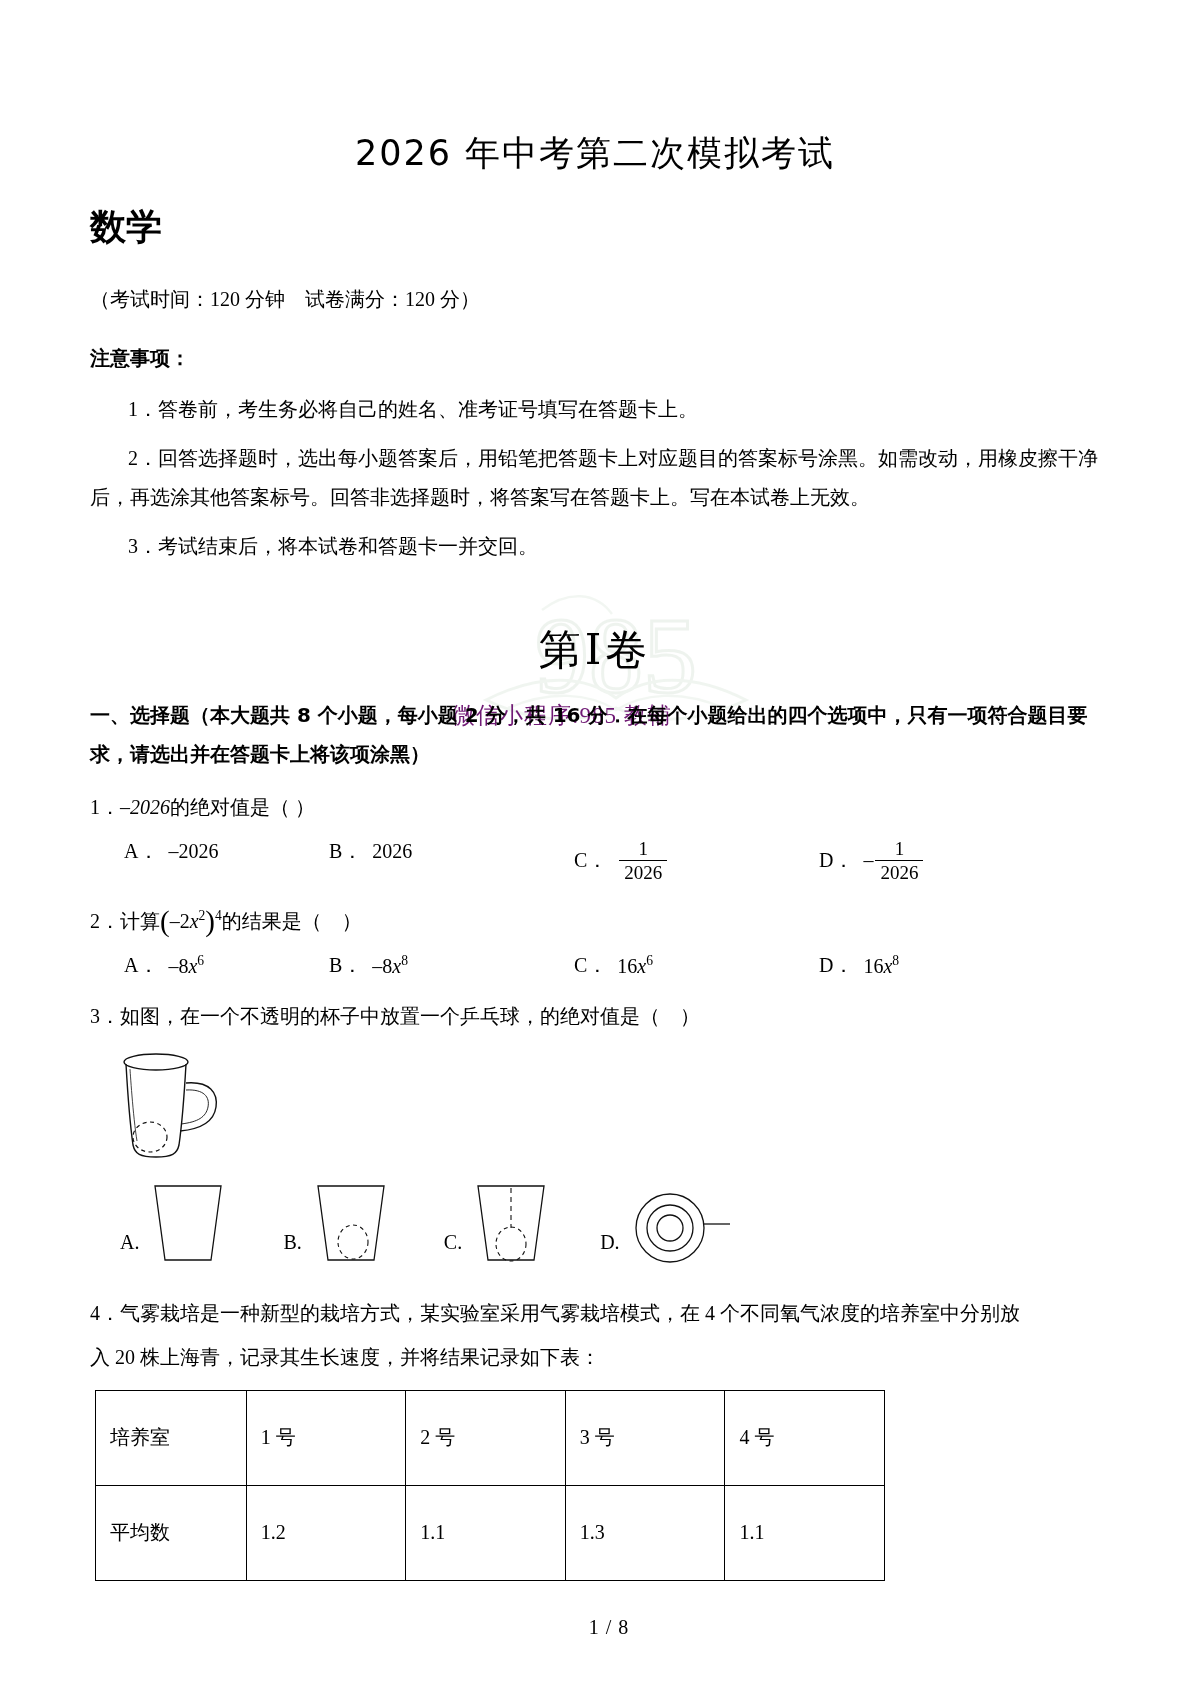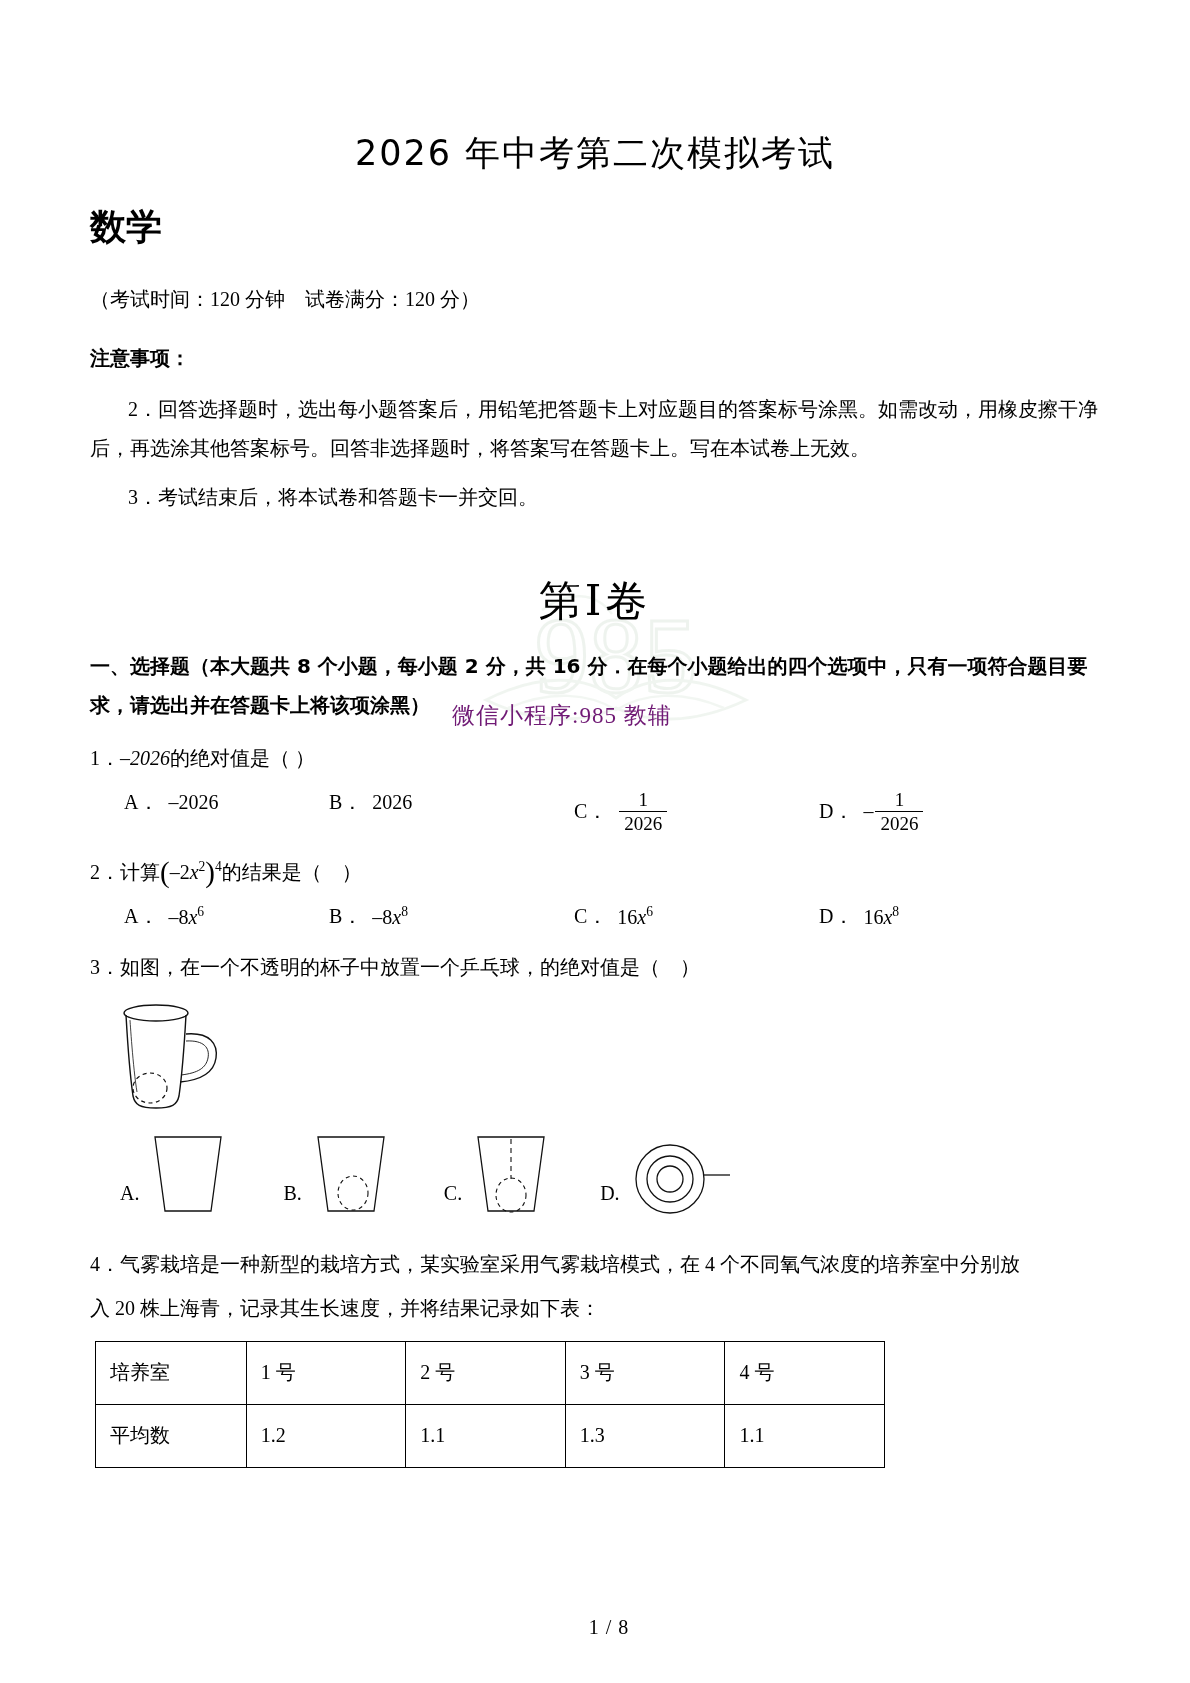--- a/index.html
+++ b/index.html
@@ -167,21 +167,21 @@
 
   
   table.data-table {
     border-collapse: collapse;
     margin: 14px 0 0 5px;
     width: 790px;
   }
   table.data-table td {
     border: 1.4px solid #000;
     height: 62px;
-    padding: 0 14px;
+    padding: 16px 14px;
     font-size: 20px;
     vertical-align: middle;
   }
   table.data-table td.c0 { width: 150px; }
   table.data-table td.cn { width: 160px; }
 
   .page-number {
     position: absolute;
     left: 0;
     right: 0;
@@ -208,20 +208,21 @@
   </div>
   <div class="wm-text">微信小程序:985 教辅</div>
 
   <div class="content">
 
     <h1 class="exam-title">2026 年中考第二次模拟考试</h1>
     <h2 class="subject">数学</h2>
     <div class="exam-meta">（考试时间：120 分钟　试卷满分：120 分）</div>
 
     <div class="notice-title">注意事项：</div>
+    <p class="notice-item">1．答卷前，考生务必将自己的姓名、准考证号填写在答题卡上。</p>
     <p class="notice-item">2．回答选择题时，选出每小题答案后，用铅笔把答题卡上对应题目的答案标号涂黑。如需改动，用橡皮擦干净后，再选涂其他答案标号。回答非选择题时，将答案写在答题卡上。写在本试卷上无效。</p>
     <p class="notice-item">3．考试结束后，将本试卷和答题卡一并交回。</p>
 
     <div class="volume-title">第Ⅰ卷</div>
 
     <div class="section-head">一、选择题（本大题共 8 个小题，每小题 2 分，共 16 分．在每个小题给出的四个选项中，只有一项符合题目要求，请选出并在答题卡上将该项涂黑）</div>
 
     <div class="question">
       <span>1．</span><span class="mi">–2026</span><span>的绝对值是（ ）</span>
     </div>

